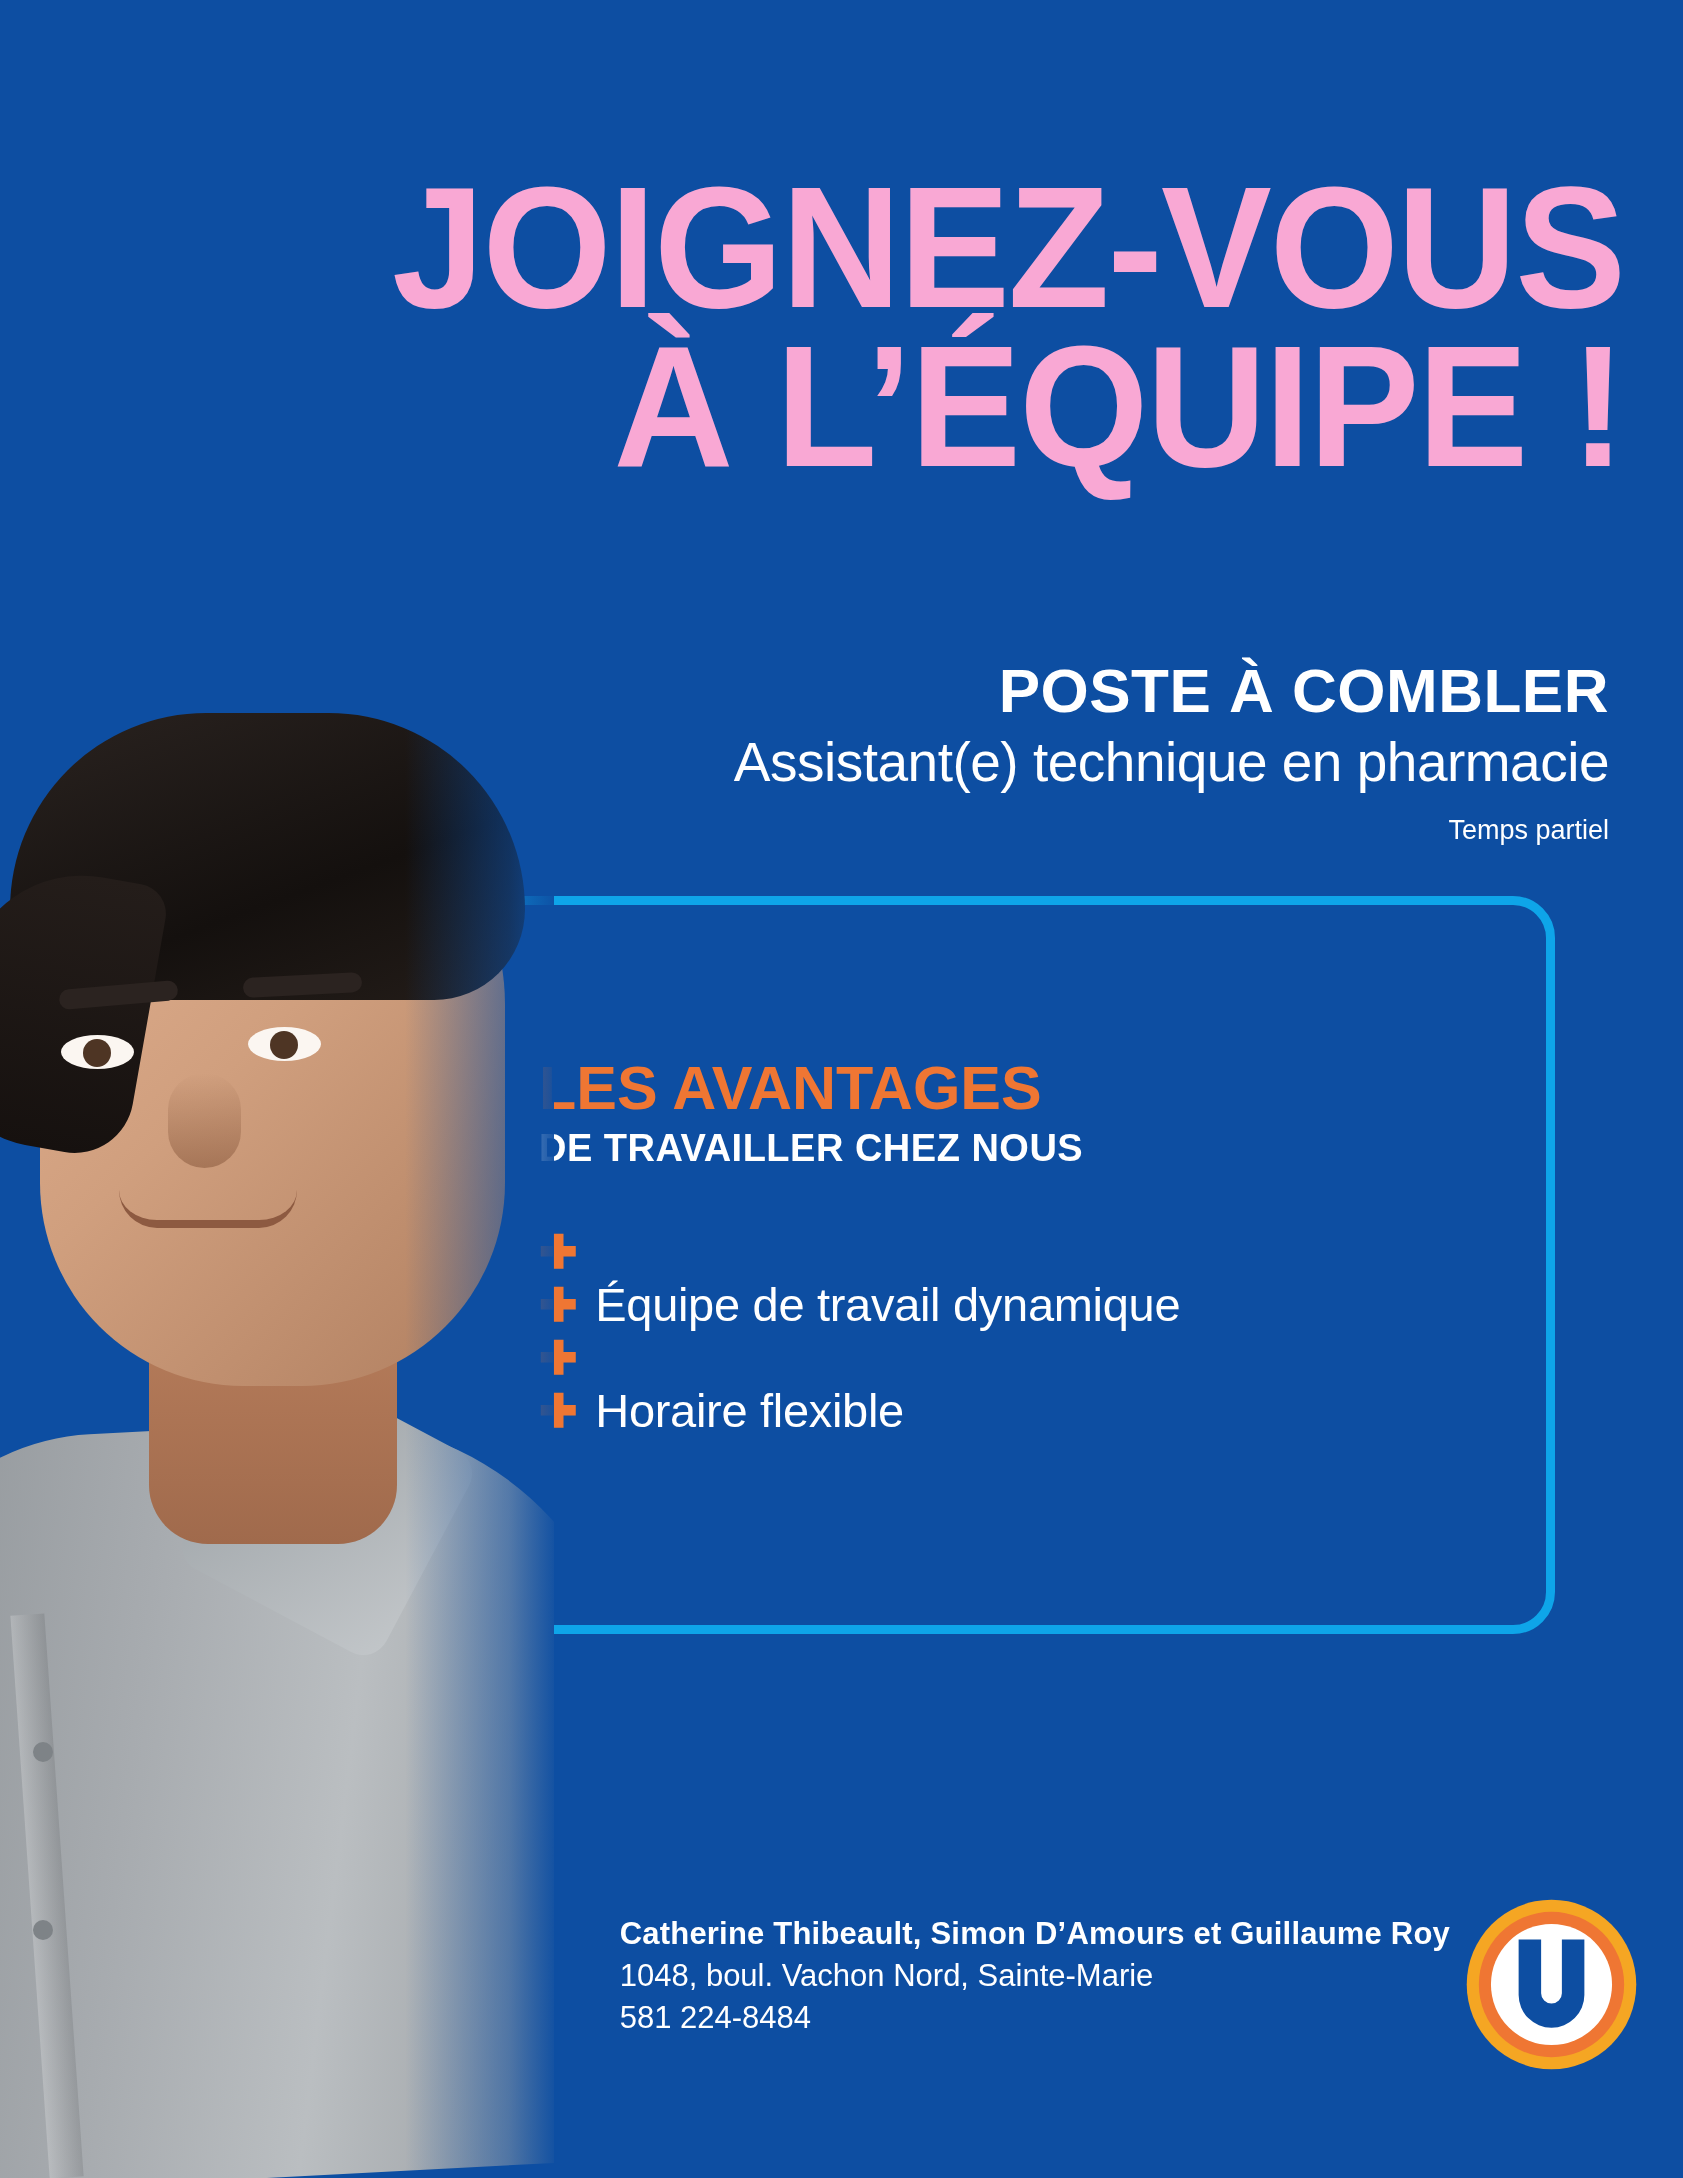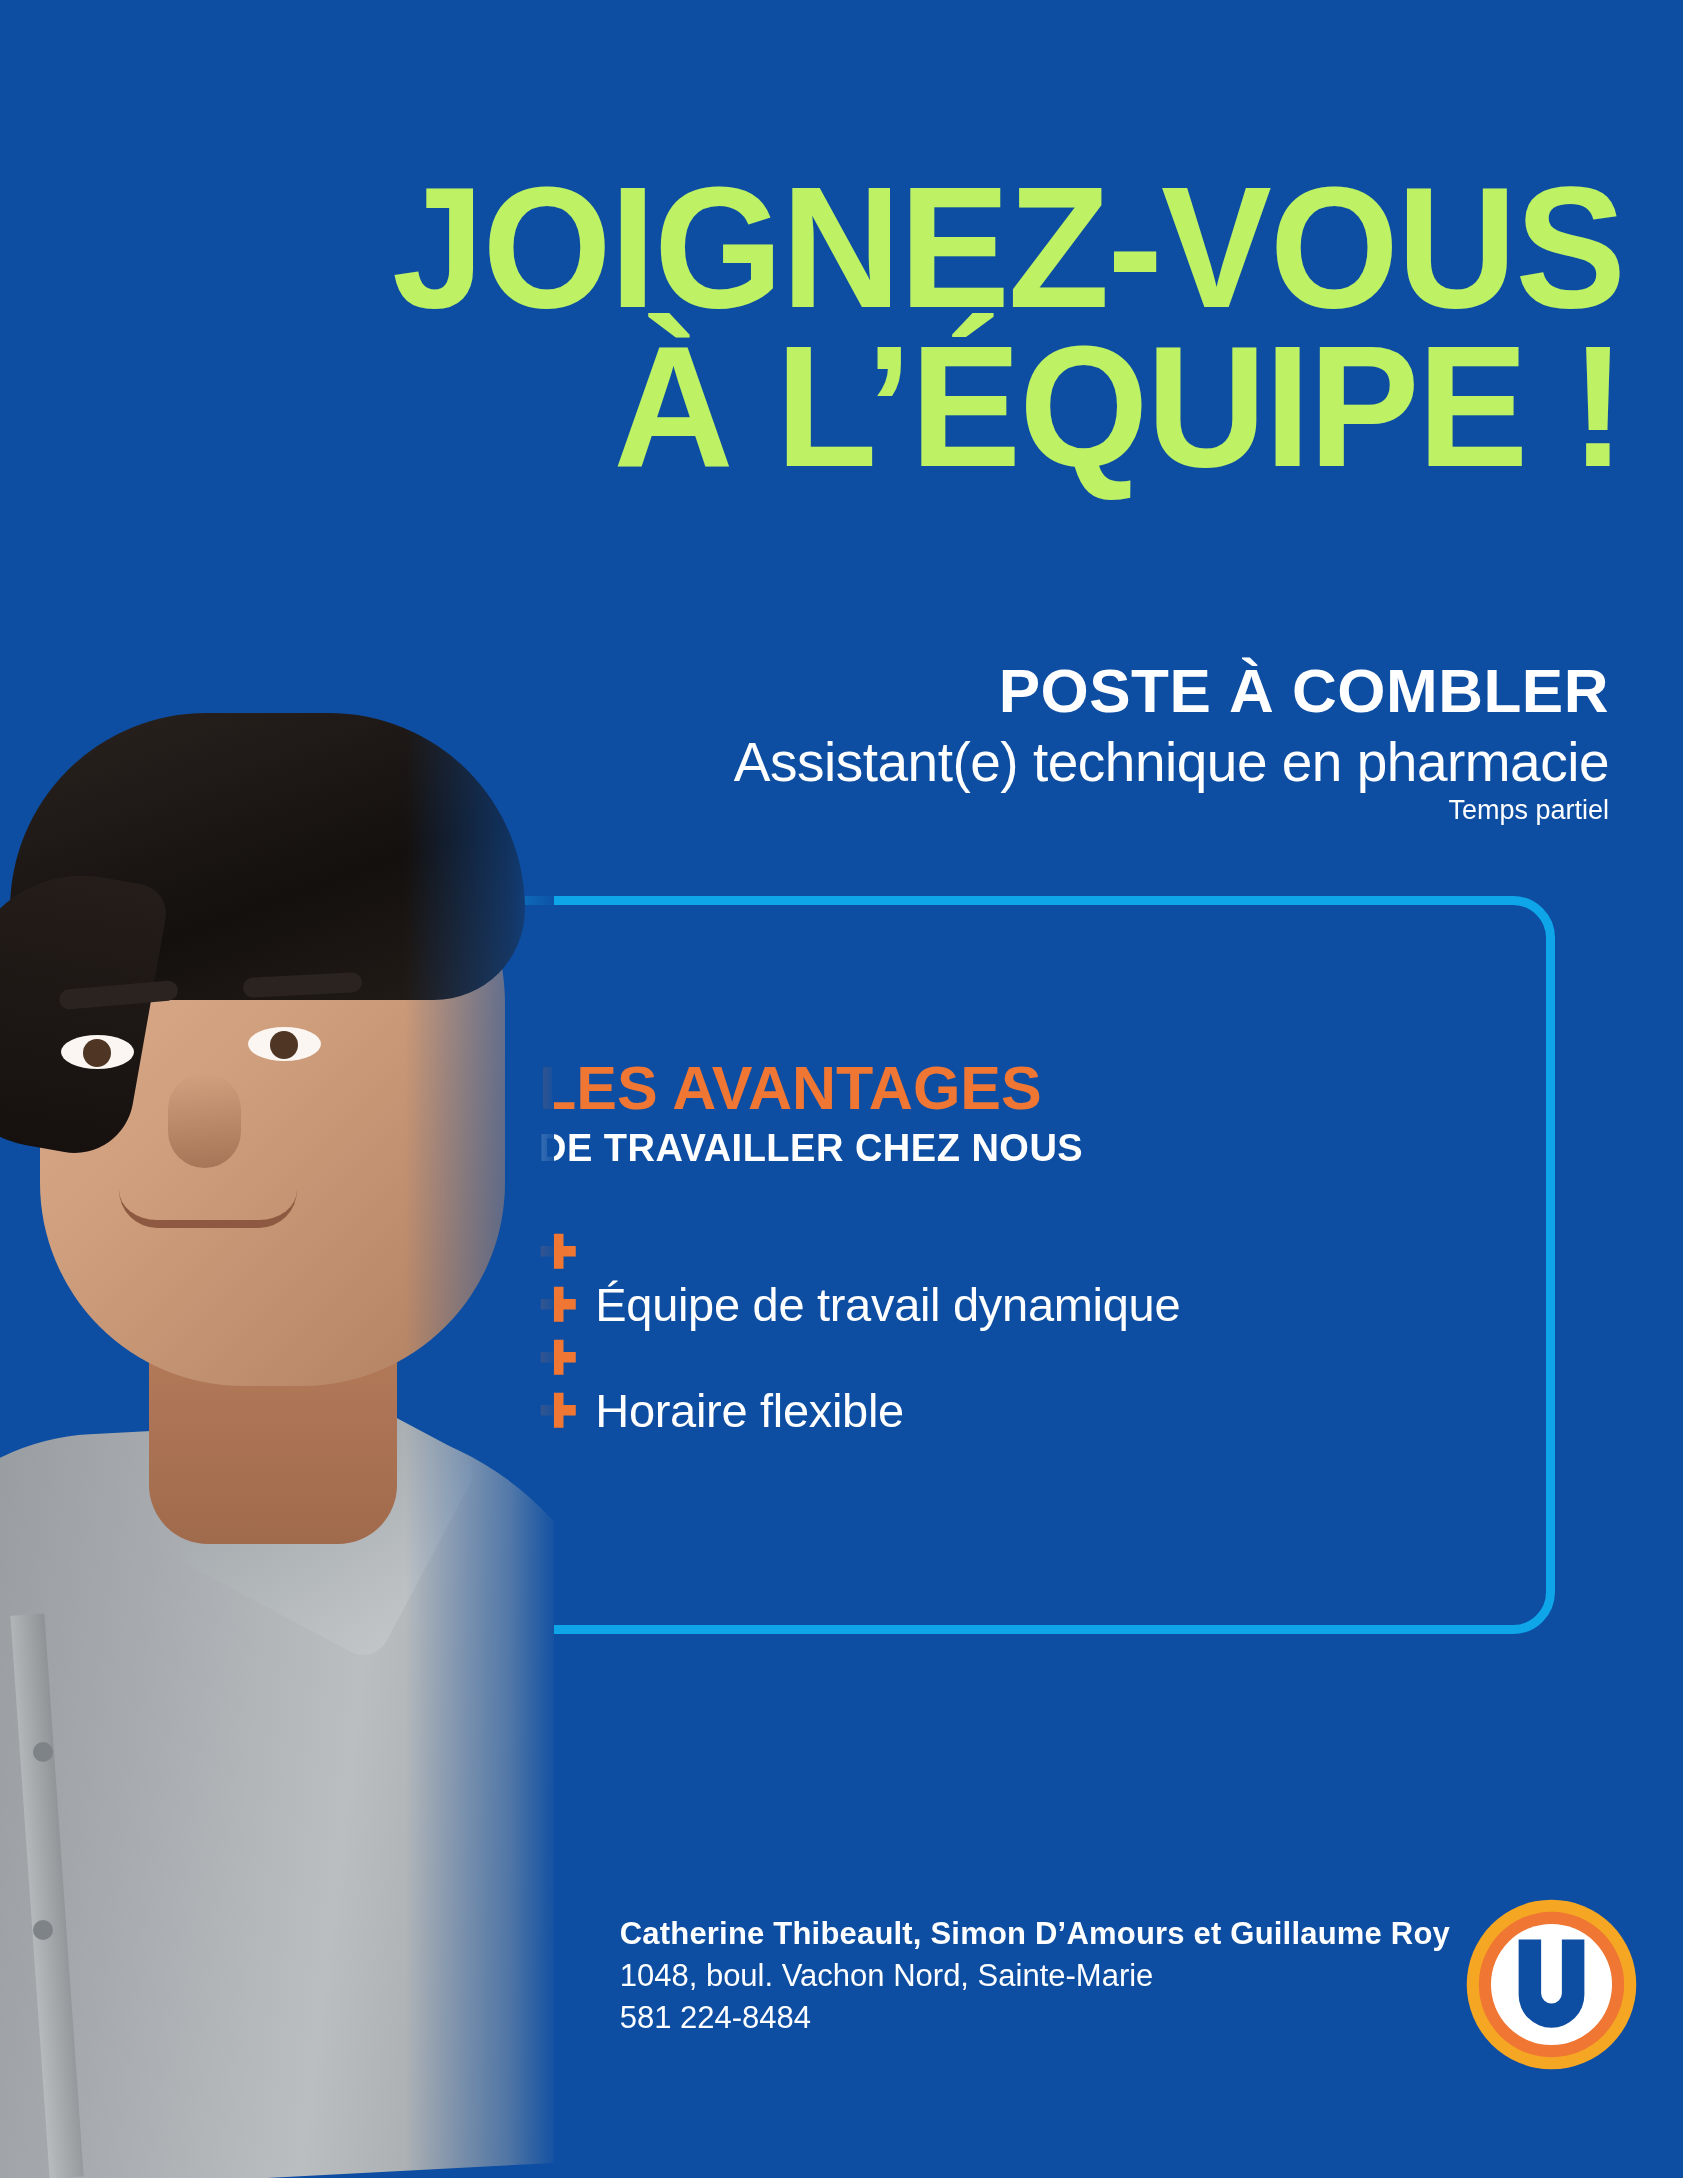--- a/index.html
+++ b/index.html
@@ -22,21 +22,21 @@
     overflow: hidden;
   }
 
   
   .headline {
     position: absolute;
     top: 168px;
     left: 0;
     width: 1624px;
     text-align: right;
-    color: #bef264;
+    color: #f9a8d4;
     font-weight: bold;
     letter-spacing: -2px;
     line-height: 0.92;
   }
   .headline .line1 {
     display: block;
     font-size: 173px;
     transform: scaleX(0.96);
     transform-origin: right center;
   }
@@ -69,21 +69,21 @@
     letter-spacing: -0.5px;
     line-height: 1.2;
     display: block;
     margin-top: 6px;
   }
   .poste-sub {
     font-size: 27px;
     font-weight: 500;
     letter-spacing: 0px;
     display: block;
-    margin-top: 0;
+    margin-top: 20px;
   }
 
   
   .adv-box {
     position: absolute;
     top: 896px;
     left: 327px;
     width: 1228px;
     height: 738px;
     border: 9px solid #0ea5e9;

